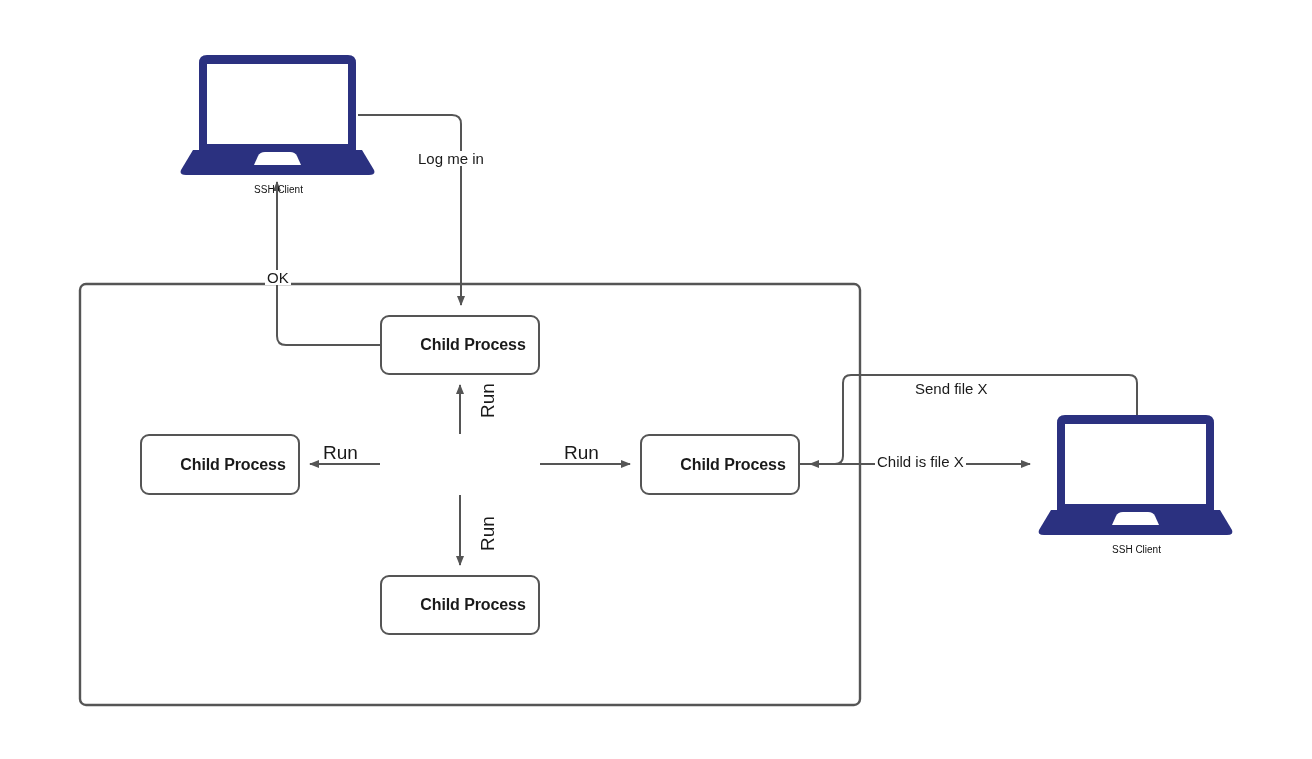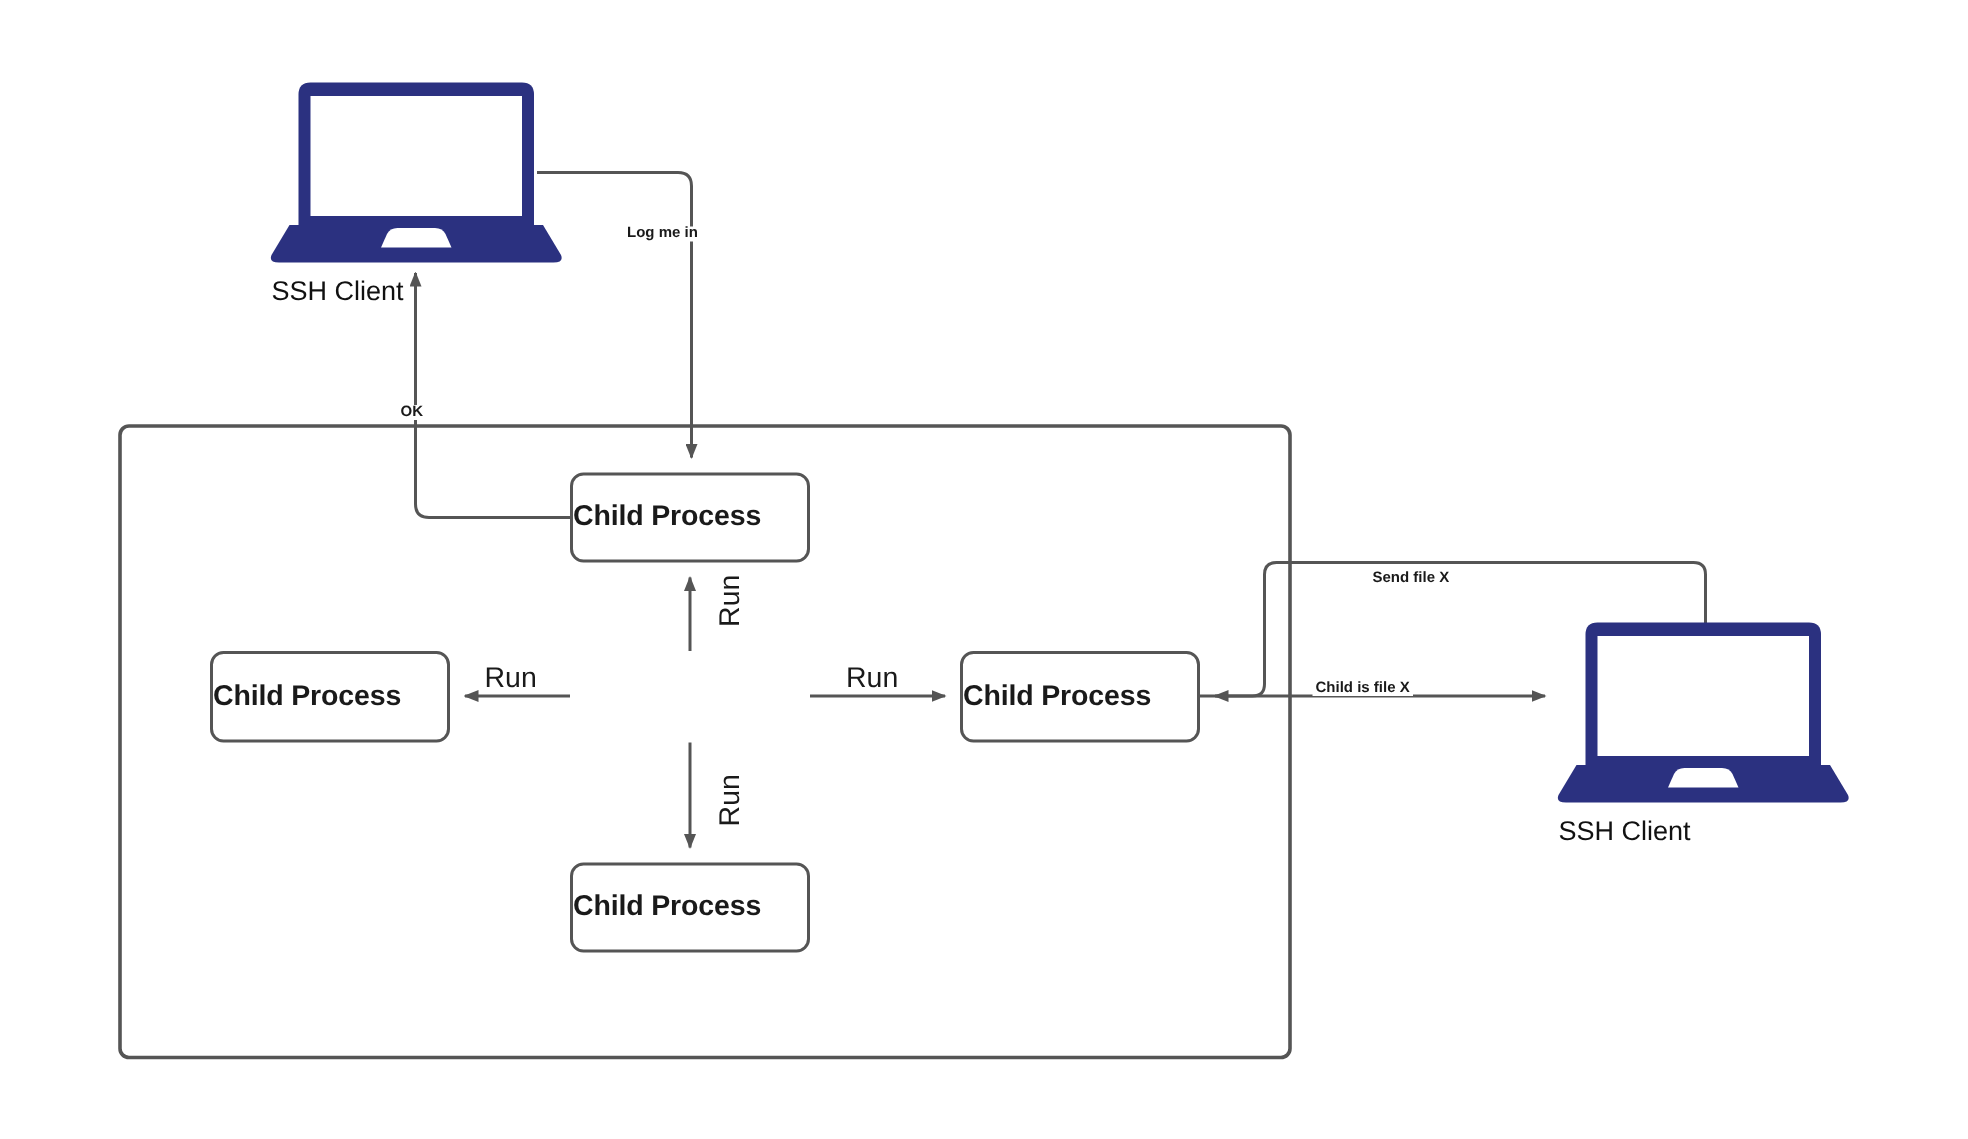--- a/index.html
+++ b/index.html
@@ -25,55 +25,58 @@
     height: 759px;
   }
   .node-box {
     position: absolute;
     box-sizing: border-box;
     border: 2px solid #555555;
     border-radius: 9px;
     background: #ffffff;
     display: flex;
     align-items: center;
+    justify-content: center;
     font-family: "Liberation Sans", sans-serif;
     font-weight: bold;
-    font-size: 19px;
+    font-size: 16px;
     color: #1a1a1a;
     letter-spacing: -0.1px;
     white-space: nowrap;
+    padding-left: 26px;
   }
   .edge-label {
     position: absolute;
     font-family: "Liberation Sans", sans-serif;
     color: #1a1a1a;
     background: #ffffff;
     white-space: nowrap;
     line-height: 1;
     padding: 0 2px;
   }
   .edge-label.plain {
     font-weight: normal;
     font-size: 19px;
   }
   .edge-label.bold {
-    font-weight: bold;
-    font-size: 10px;
+    font-weight: normal;
+    font-size: 15px;
   }
   .edge-label.rot {
     transform-origin: 50% 50%;
     transform: rotate(-90deg);
   }
   .device-label {
     position: absolute;
     font-family: "Liberation Sans", sans-serif;
     font-weight: normal;
-    font-size: 18px;
+    font-size: 10px;
     color: #111111;
     white-space: nowrap;
+    text-align: center;
     background: transparent;
   }
 </style>
 </head>
 <body>
 
 <div id="canvas">
 
   <svg id="diagram-svg" viewBox="0 0 1312 759" xmlns="http://www.w3.org/2000/svg">
     <defs>

